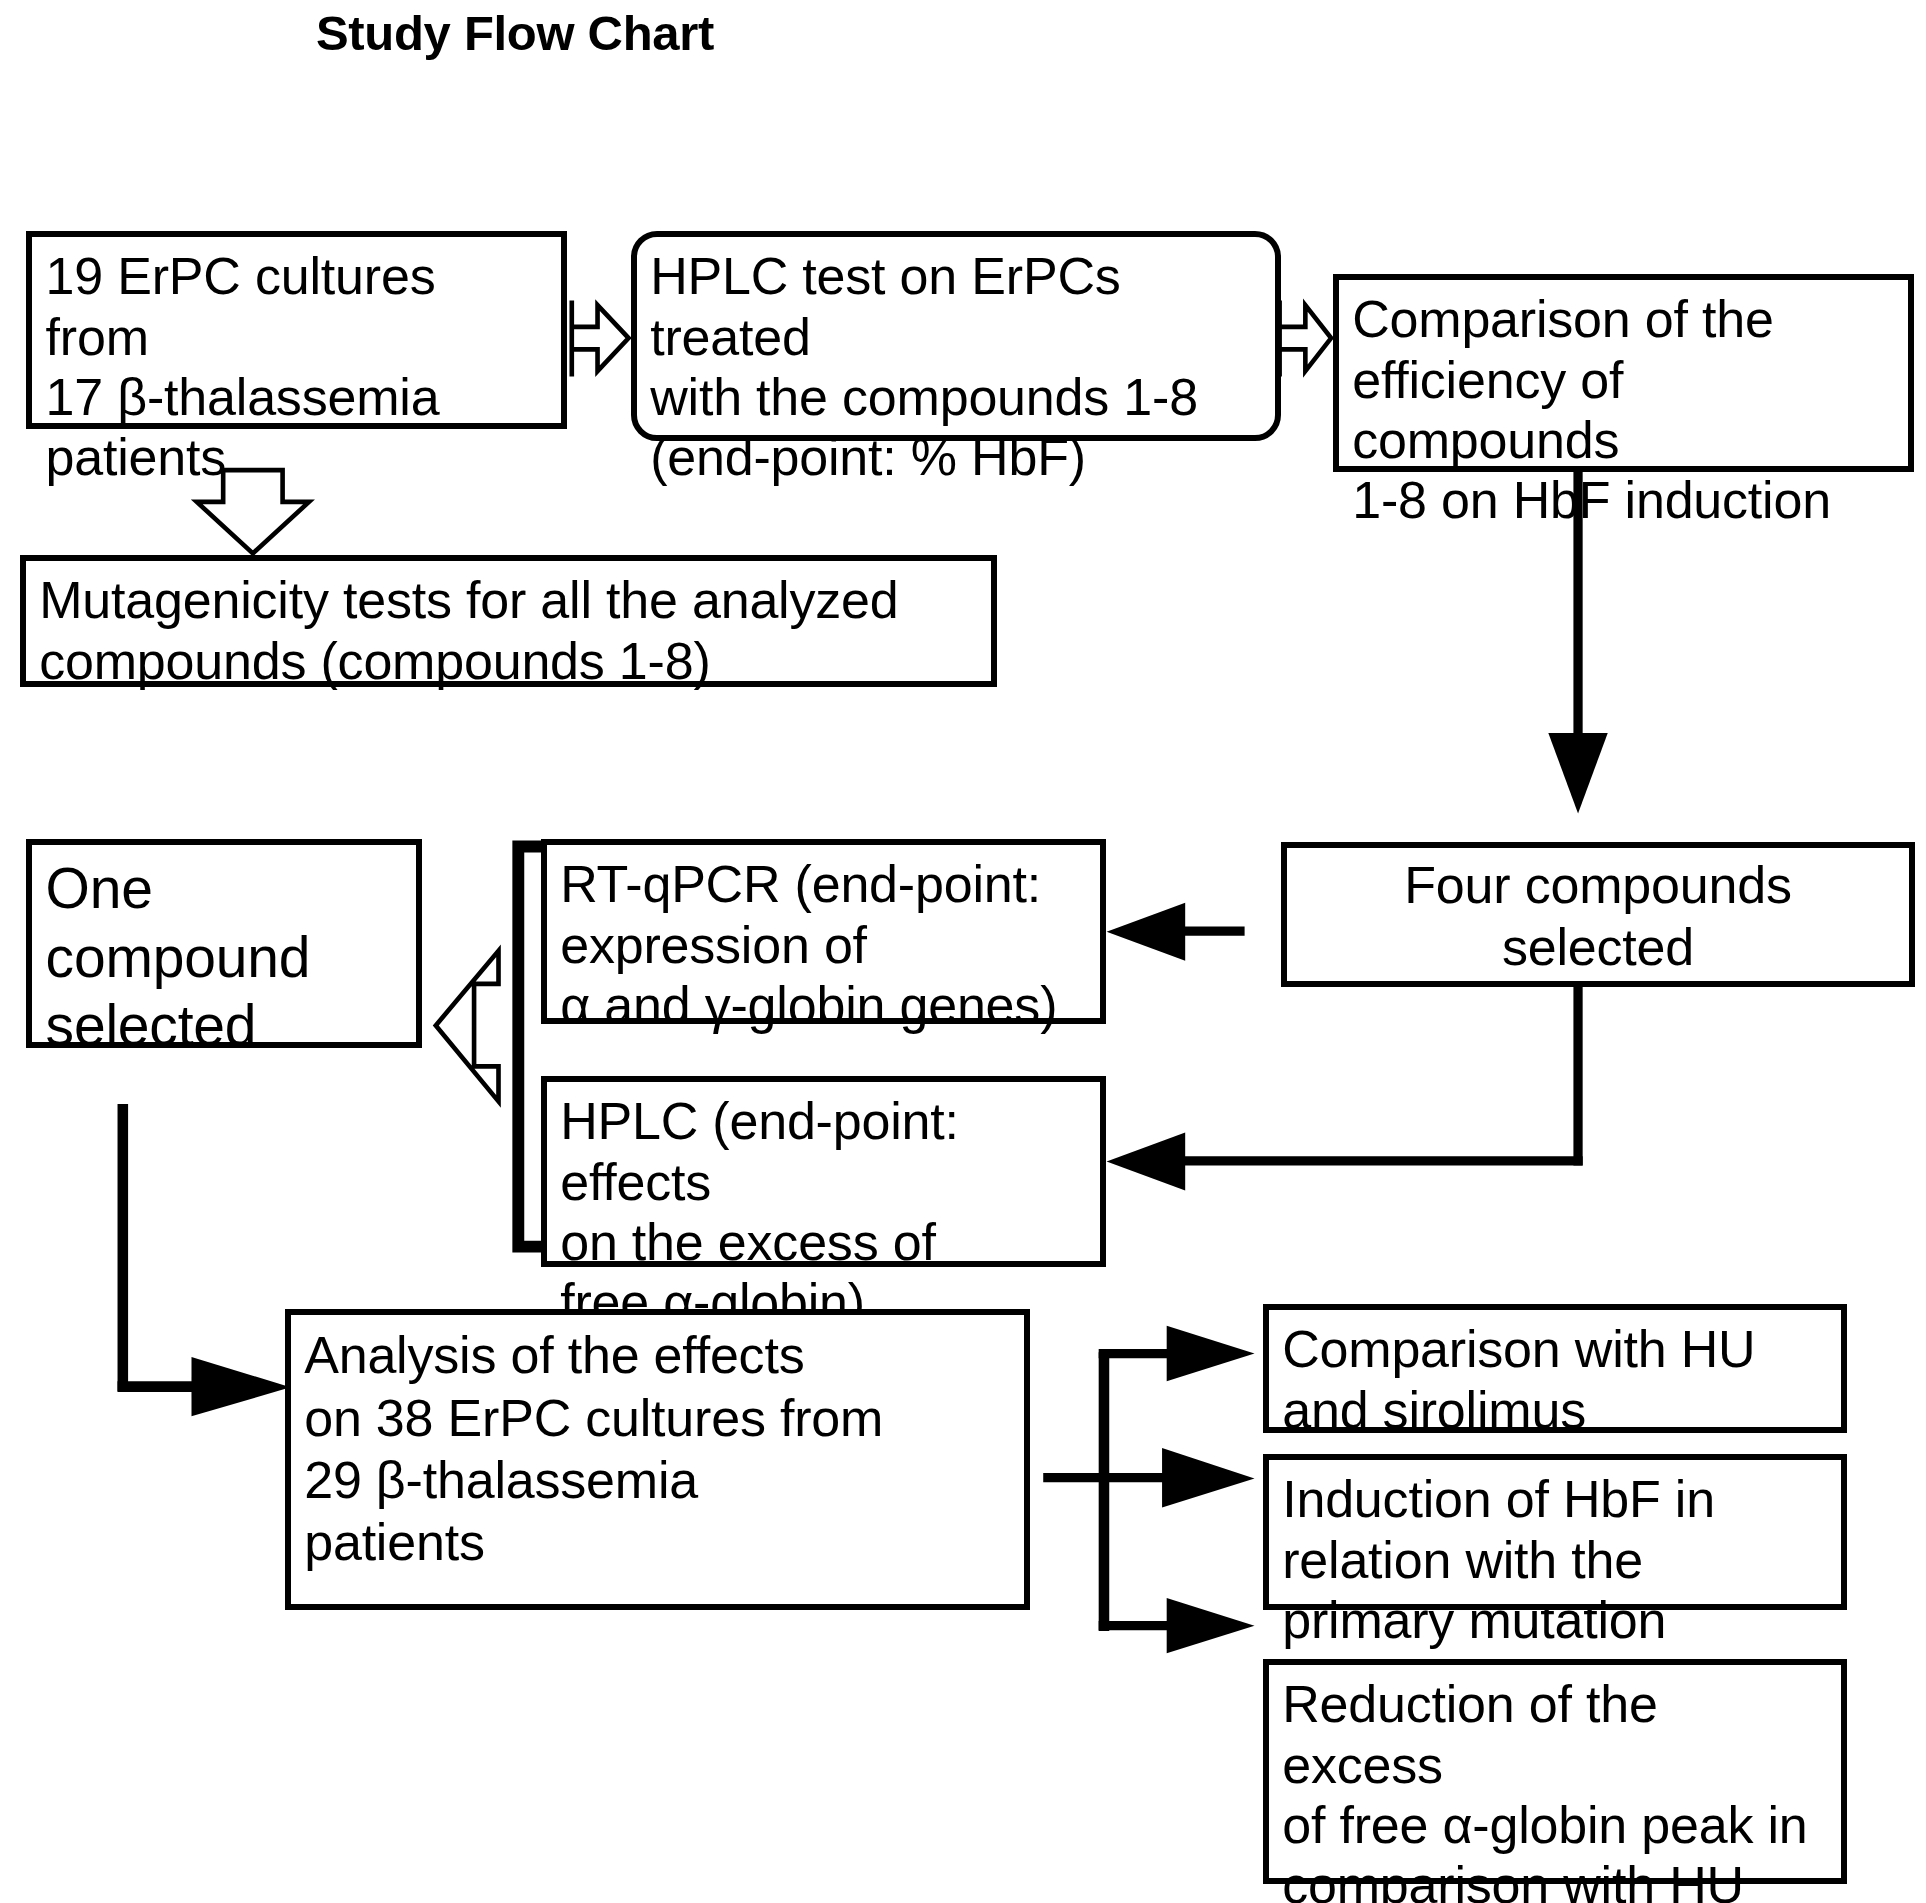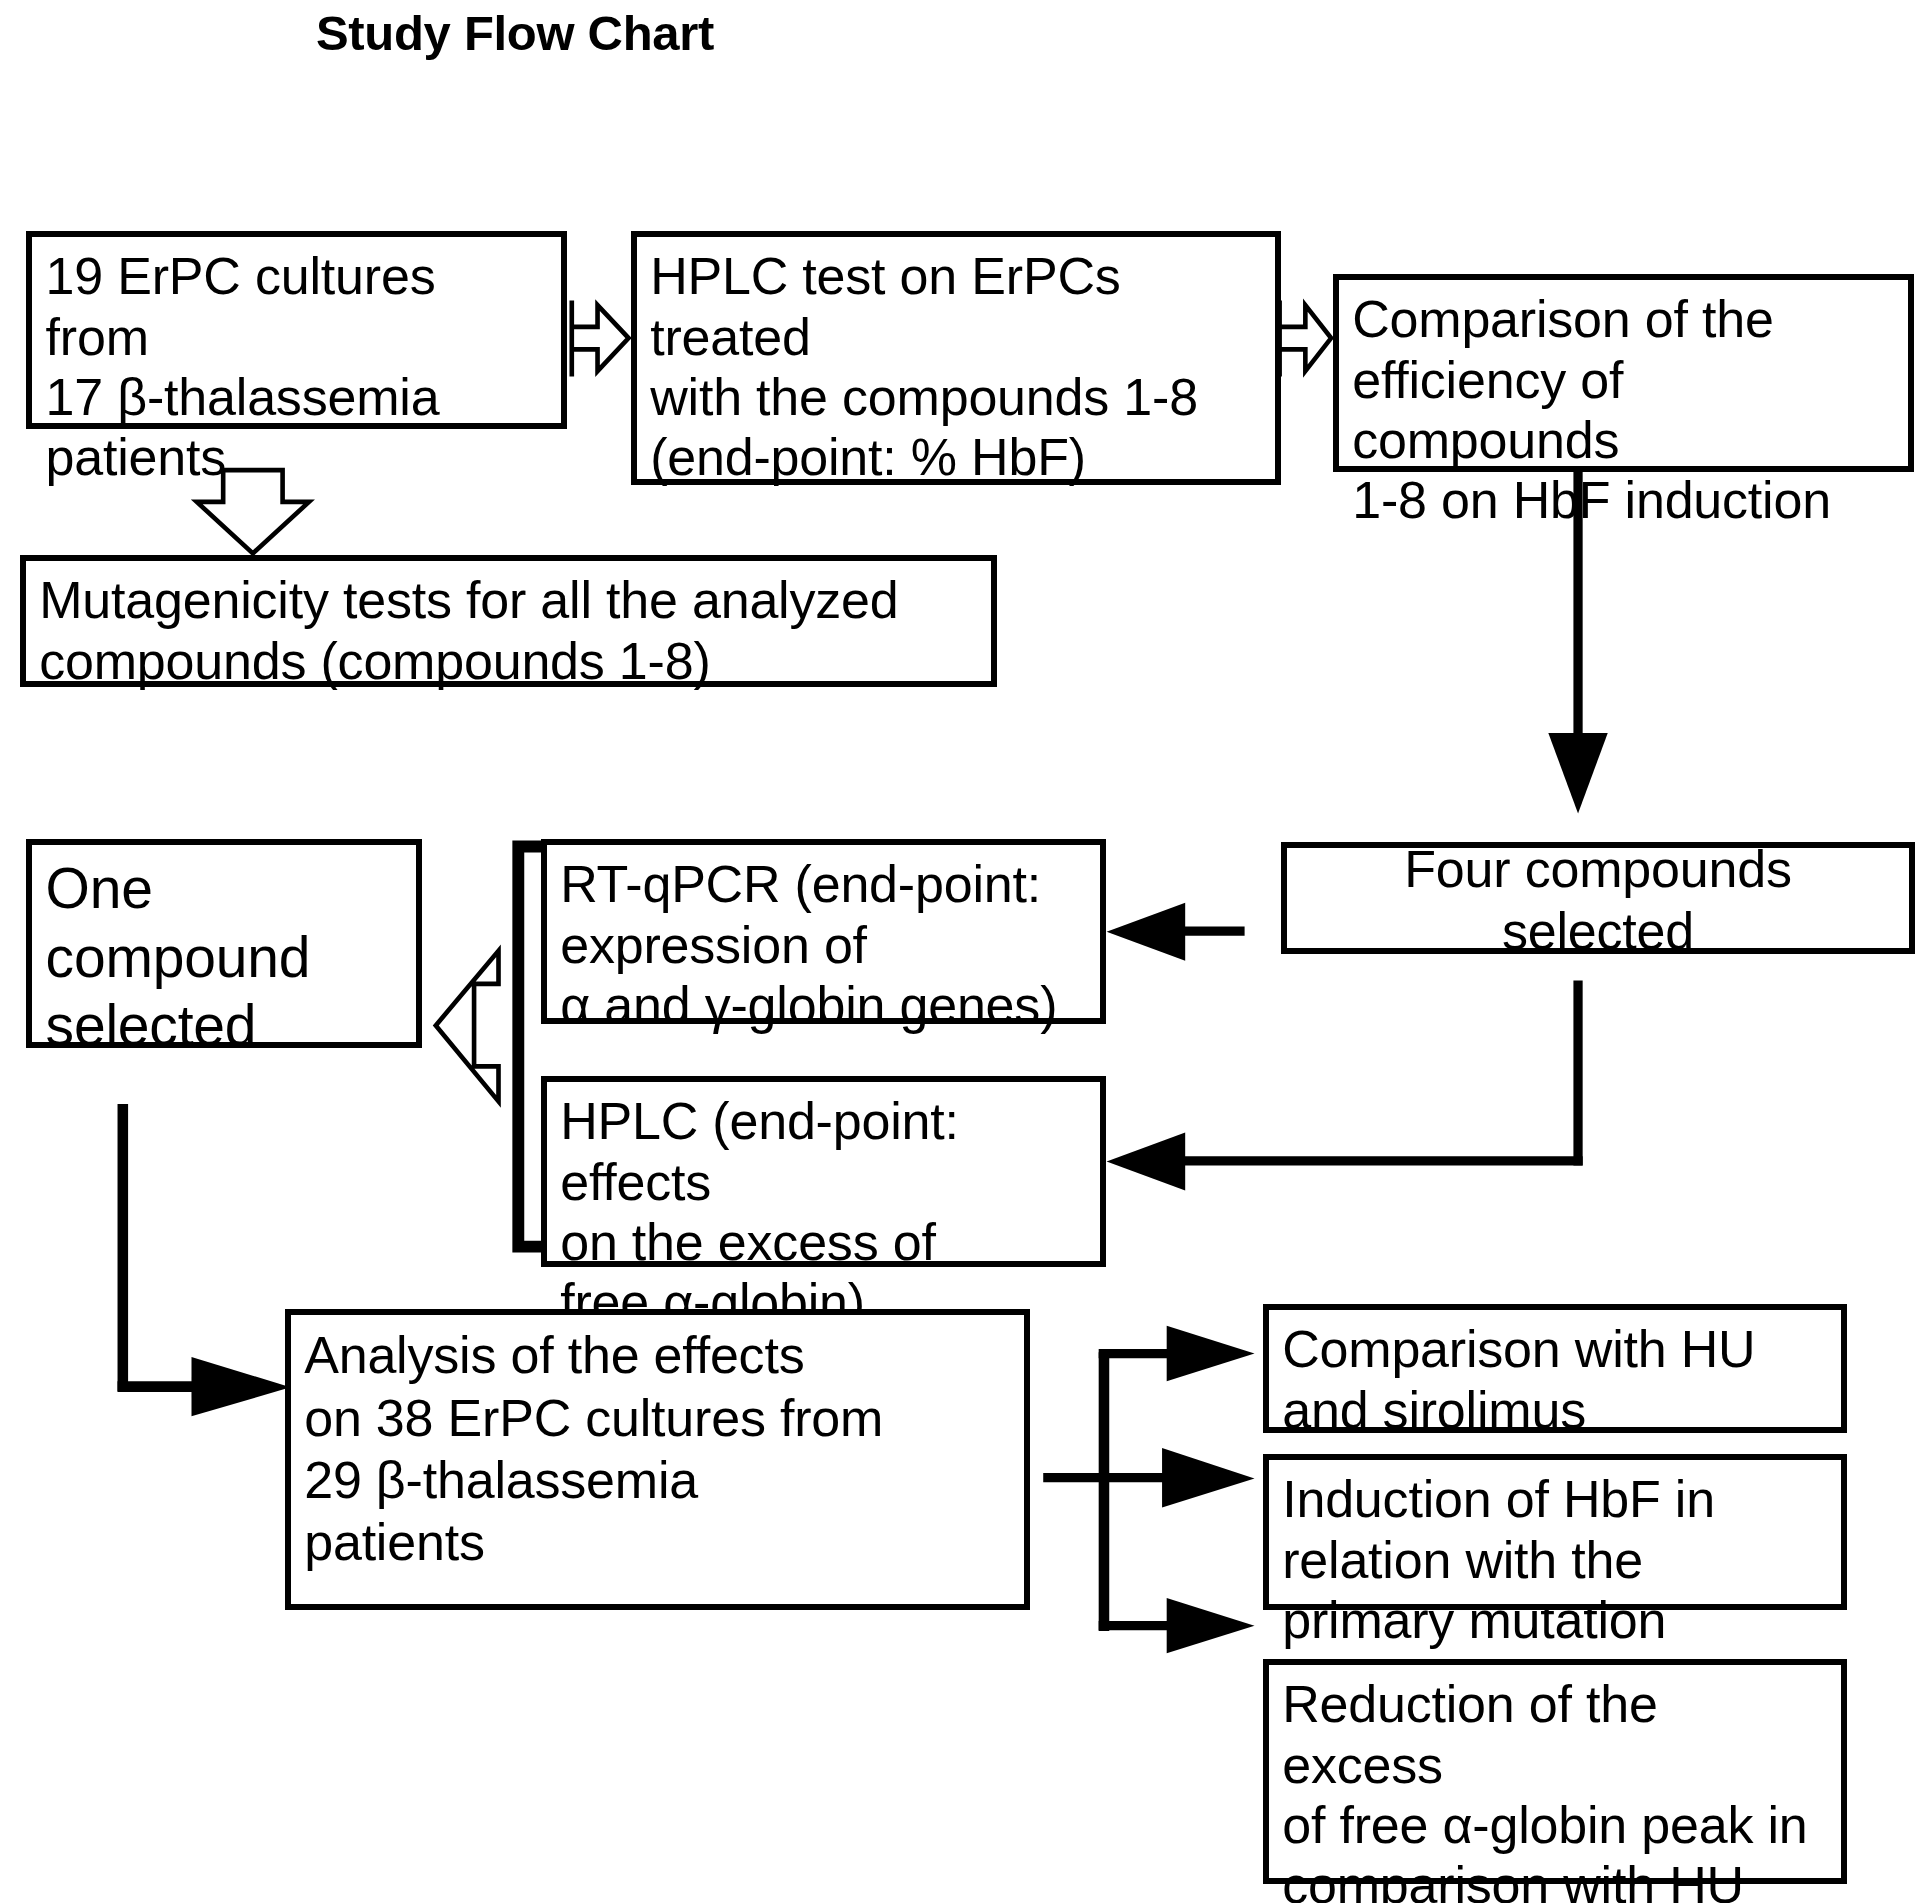--- a/index.html
+++ b/index.html
@@ -102,38 +102,38 @@
     <line x1="1664" y1="2462" x2="1800" y2="2462" stroke="#000" stroke-width="14"></line>
     <polygon points="1767,2420 1767,2504 1900,2462" fill="#000"></polygon>
   </svg>
 
   <div class="box" style="left:26.4px;  top:231px;  width:541px;  height:198px;">
     <div class="txt">19 ErPC cultures from
 17 β-thalassemia
 patients</div>
   </div>
 
-  <div class="box" style="left:631px; top:231px;  width:650px;  height:254px;">
+  <div class="box" style="left:631px; top:231px;  width:650px;  height:210px;border-radius:26px;">
     <div class="txt">HPLC test on ErPCs treated
 with the compounds 1-8
 (end-point: % HbF)</div>
   </div>
 
   <div class="box" style="left:1333px;top:231px;  width:581px;  height:198px;margin-top:43px;">
     <div class="txt">Comparison of the
 efficiency of compounds
 1-8 on HbF induction</div>
   </div>
 
   <div class="box" style="left:20px;  top:555px;  width:977px; height:132px;">
     <div class="txt">Mutagenicity tests for all the analyzed
 compounds (compounds 1-8)</div>
   </div>
 
-  <div class="box center big" style="left:1281px;top:842px; width:634px;  height:112px;">
+  <div class="box center big" style="left:1281px;top:842px; width:634px;  height:145px;">
     <div class="txt">Four compounds
 selected</div>
   </div>
 
   <div class="box" style="left:541px; top:839px; width:565px;  height:185px;">
     <div class="txt">RT-qPCR (end-point:
 expression of
 α and γ-globin genes)</div>
   </div>
 

